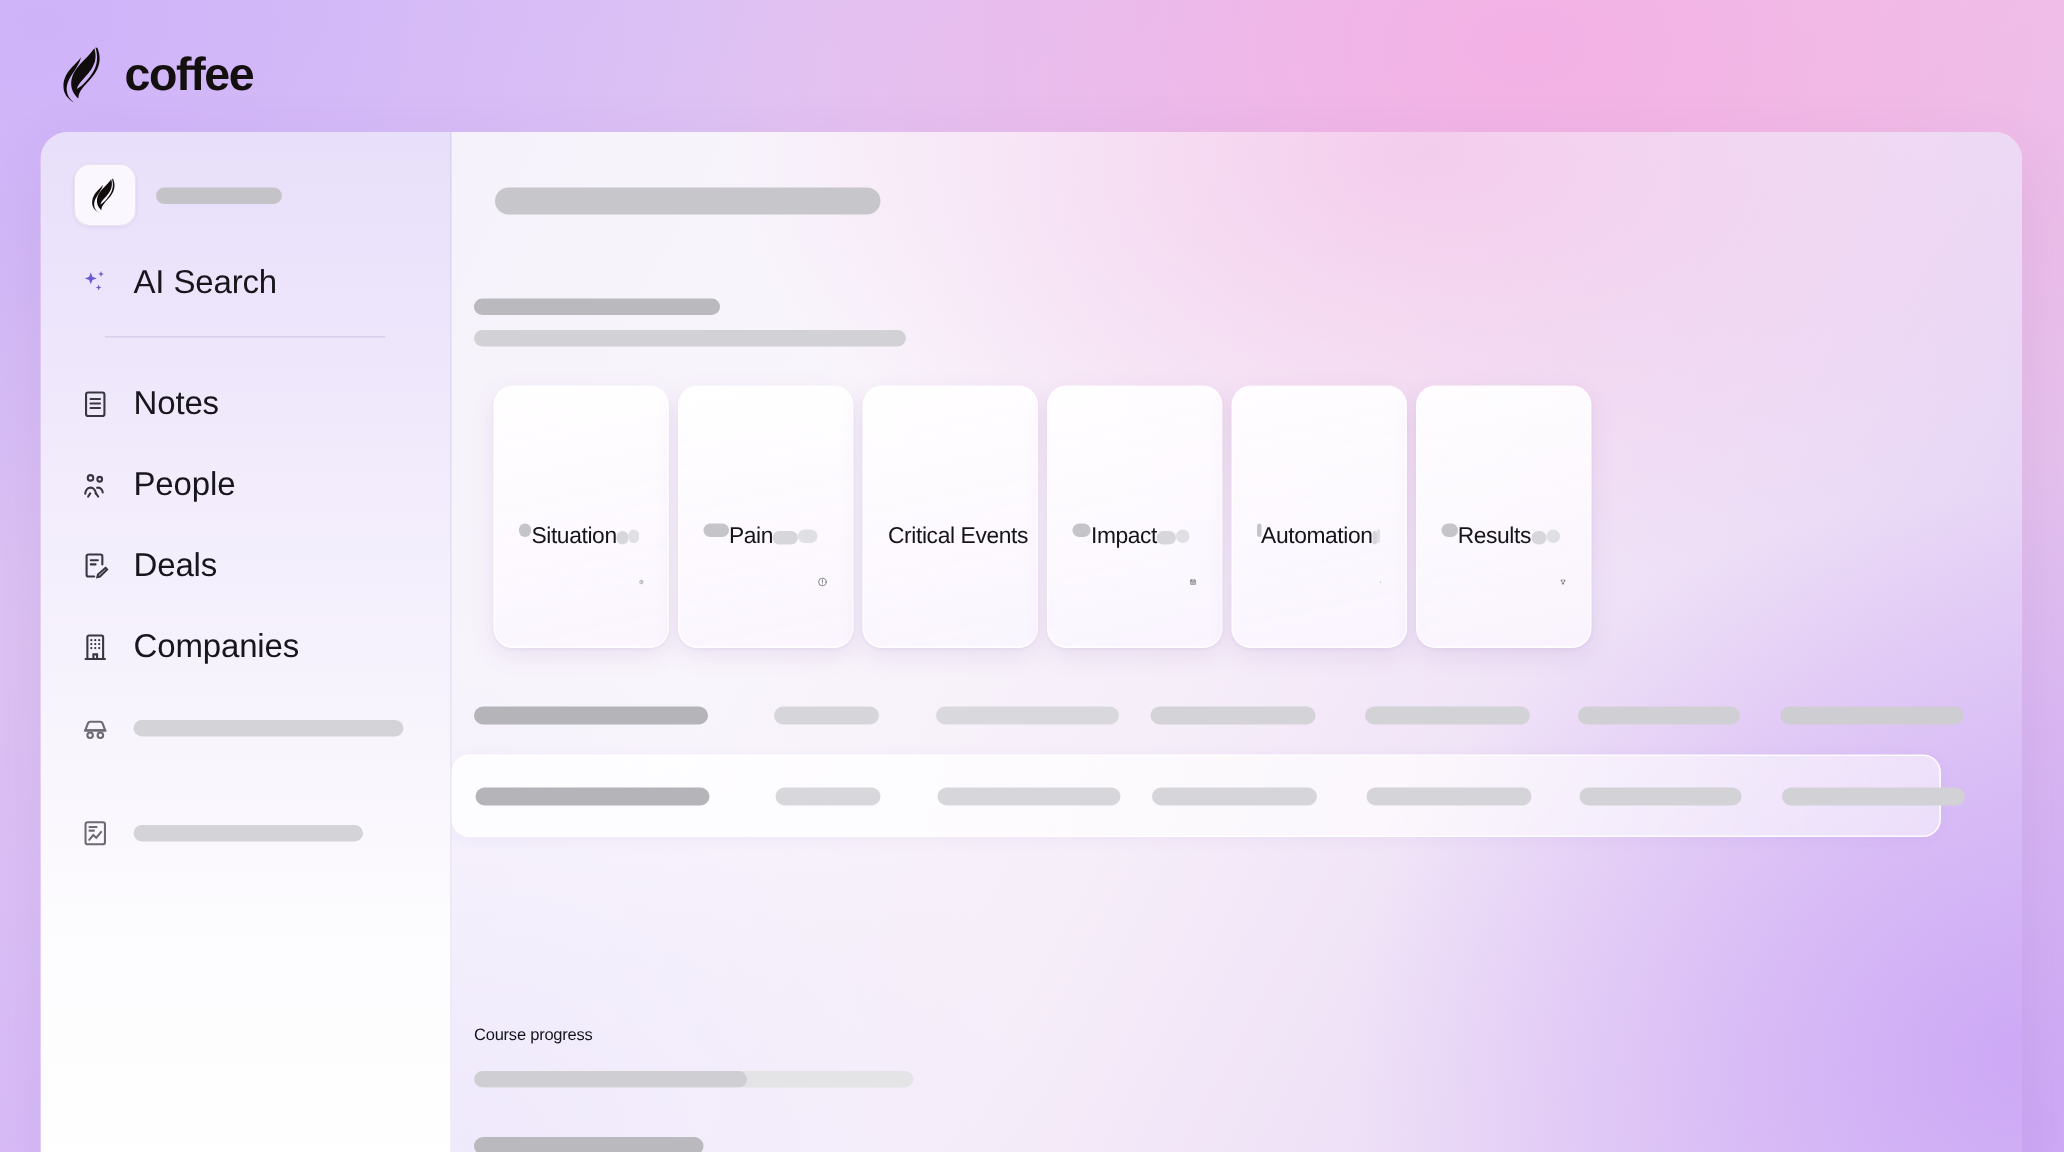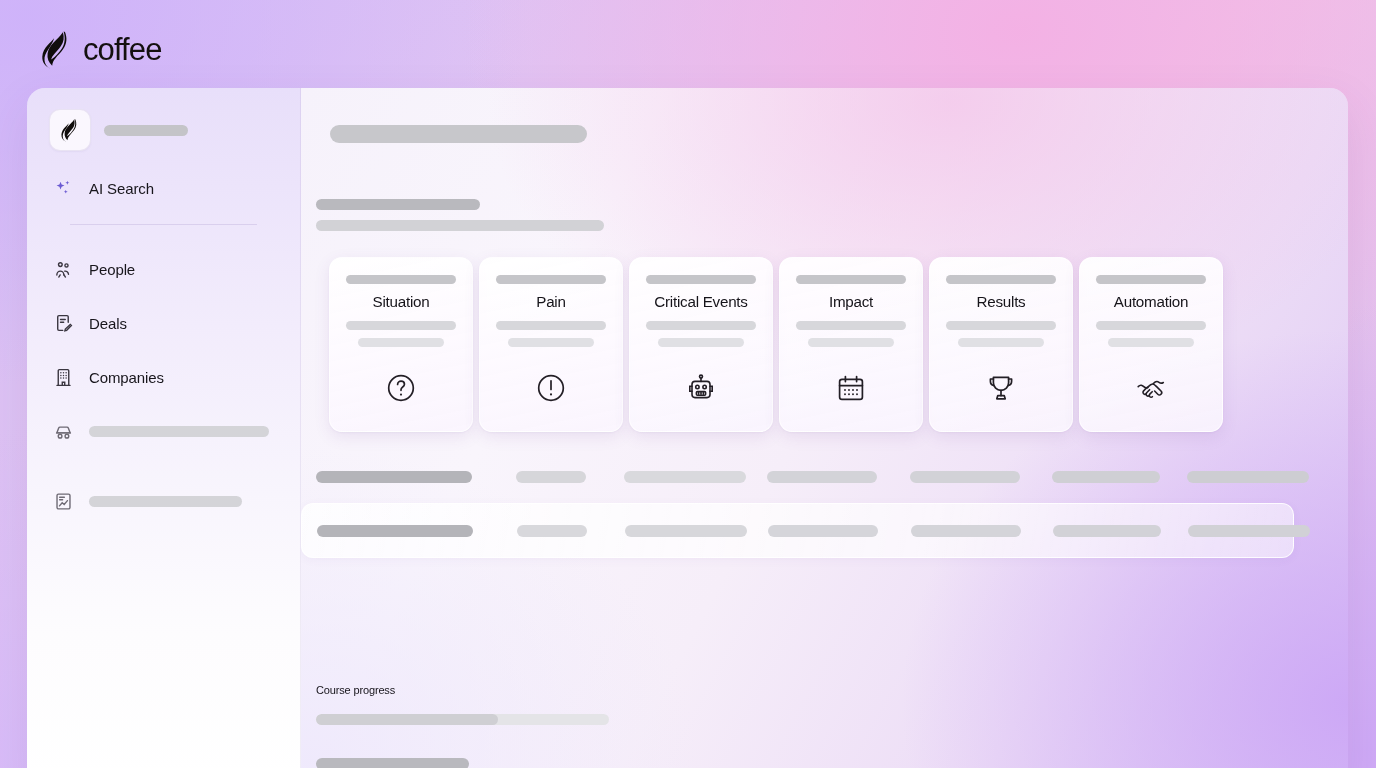--- a/index.html
+++ b/index.html
@@ -25,21 +25,21 @@
   
   .brandbar {
     position: absolute;
     left: 40px; top: 26px;
     height: 48px;
     display: flex; align-items: center; gap: 9px;
   }
   .brand-logo { width: 34px; height: 40px; display: block; }
   .brand-name {
     font-size: 31px;
-    font-weight: 400;
+    font-weight: 700;
     letter-spacing: -0.9px;
     color: #14100f;
   }
 
   
   .app-window {
     position: absolute;
     left: 27px; top: 88px;
     width: 1321px; height: 700px;
     border-radius: 18px 18px 0 0;
@@ -90,21 +90,21 @@
     display: flex; align-items: center; gap: 15px;
     height: 36px;
     padding: 0 5px;
     border-radius: 8px;
     margin-bottom: 18px;
     cursor: pointer;
   }
   .nav-icon { width: 22px; height: 22px; flex: 0 0 22px; display: flex; align-items: center; justify-content: center; }
   .nav-icon svg { width: 21px; height: 21px; display: block; }
   .nav-label {
-    font-size: 15px;
+    font-size: 22px;
     color: #18161c;
     letter-spacing: -0.1px;
     white-space: nowrap;
   }
   .nav-divider {
     height: 1px;
     margin: 6px 23px 26px 23px;
     background: rgba(120,92,170,0.17);
   }
   .nav-skel-wide { height: 11px; width: 180px; background: #d4d4d8; }
@@ -129,28 +129,28 @@
   .hdr-sub2  { position: absolute; left: 15px; top: 132px; height: 11px; width: 288px; background: #d2d2d6; }
 
   
   .card-rail {
     position: absolute;
     left: 28px; top: 169px;
     display: flex;
     gap: 6px;
   }
   .pcard {
-    width: 144px;
+    width: 117px;
     height: 175px;
     border-radius: 13px;
     background: linear-gradient(168deg, rgba(255,255,255,0.93) 0%, rgba(253,250,255,0.90) 55%, rgba(250,245,254,0.88) 100%);
     border: 1px solid rgba(255,255,255,0.75);
     box-shadow: 0 5px 16px rgba(106,62,150,0.10), 0 1px 2px rgba(106,62,150,0.05);
     padding: 17px 16px 0 16px;
-    display: flex; flex-direction: column; align-items: center;
+    display: flex; flex-direction: row; align-items: center;
     cursor: pointer;
   }
   .pcard .bar-top { height: 9px; width: 100%; background: #c5c5c9; border-radius: 999px; }
   .pcard .ptitle {
     margin-top: 9px;
     font-size: 15.2px;
     color: #16141a;
     letter-spacing: -0.25px;
     white-space: nowrap;
     text-align: center;
@@ -227,20 +227,29 @@
             <path fill="#6B5BD2" d="M8.6 4.2l1.25 3.25L13.1 8.7l-3.25 1.25L8.6 13.2 7.35 9.95 4.1 8.7l3.25-1.25z"></path>
             <path fill="#6B5BD2" d="M16.4 3.1l.62 1.62 1.63.63-1.63.62-.62 1.63-.63-1.63-1.62-.62 1.62-.63z"></path>
             <path fill="#6B5BD2" d="M14.6 13.4l.62 1.6 1.6.63-1.6.62-.62 1.6-.63-1.6-1.6-.62 1.6-.63z"></path>
           </svg>
         </span>
         <span class="nav-label">AI Search</span>
       </div>
 
       <div class="nav-divider"></div>
 
+      <div class="nav-item">
+        <span class="nav-icon">
+          <svg viewBox="0 0 24 24" fill="none" stroke="#3a3640" stroke-width="1.6" stroke-linecap="round" aria-hidden="true">
+            <rect x="5" y="3" width="14" height="18" rx="1.6"></rect>
+            <path d="M8.4 8h7.2M8.4 11.4h7.2M8.4 14.8h7.2"></path>
+          </svg>
+        </span>
+        <span class="nav-label">Notes</span>
+      </div>
 
       <div class="nav-item">
         <span class="nav-icon">
           <svg viewBox="0 0 24 24" fill="none" stroke="#3a3640" stroke-width="1.6" stroke-linecap="round" aria-hidden="true">
             <circle cx="8.4" cy="6.4" r="2.1"></circle>
             <circle cx="15.4" cy="7.4" r="1.8"></circle>
             <path d="M4.4 18.4c0-2.6 1.8-4.6 4-4.6s4 2 4 4.6"></path>
             <path d="M13.4 13.9c1.9-.4 4.1 1 4.3 3.6"></path>
             <path d="M6.6 20.6l1.6-2.4M14.2 20.6l-1.6-2.4"></path>
           </svg>
@@ -362,46 +371,46 @@
             <rect x="4.6" y="7.4" width="22.8" height="20" rx="2.4"></rect>
             <path d="M4.6 13.6h22.8"></path>
             <path d="M10.4 4.6v5M21.6 4.6v5"></path>
             <path d="M10 18h0M14 18h0M18 18h0M22 18h0M10 22.2h0M14 22.2h0M18 22.2h0M22 22.2h0" stroke-width="1.9"></path>
           </svg>
         </span>
       </div>
 
       <div class="pcard">
         <span class="bar-top"></span>
-        <span class="ptitle">Results</span>
-        <span class="bar-m1"></span>
-        <span class="bar-m2"></span>
-        <span class="picon">
-          <svg viewBox="0 0 32 32" fill="none" stroke="#231f26" stroke-width="1.7" stroke-linecap="round" stroke-linejoin="round" aria-hidden="true">
-            <path d="M8.4 5.4h15.2v5.4c0 4.2-3.4 7.6-7.6 7.6s-7.6-3.4-7.6-7.6z"></path>
-            <path d="M8.4 7h-3v2.2c0 2.5 1.7 4 3.4 4.3M23.6 7h3v2.2c0 2.5-1.7 4-3.4 4.3"></path>
-            <path d="M16 18.4v5.2"></path>
-            <path d="M11.8 26.8h8.4l-1-3.2h-6.4z"></path>
-          </svg>
-        </span>
-      </div>
-
-      <div class="pcard">
-        <span class="bar-top"></span>
         <span class="ptitle">Automation</span>
         <span class="bar-m1"></span>
         <span class="bar-m2"></span>
         <span class="picon">
           <svg viewBox="0 0 32 32" fill="none" stroke="#231f26" stroke-width="1.6" stroke-linecap="round" stroke-linejoin="round" aria-hidden="true">
             <path d="M3.2 14.6c2.2-2.4 4.1-1.3 5.6.1 1.4 1.3 2.7 2 4.2.7"></path>
             <path d="M18.4 11.6c1.6-1.9 3.6-2.8 5.6-1.3 1.3 1 2.4 1.5 4.3.2"></path>
             <path d="M12.2 15.3l-3.6 3.6c-.8.8-.8 2 0 2.8.8.8 2 .8 2.8 0"></path>
             <path d="M14.6 17.7l-3 3c-.8.8-.8 2 0 2.8.8.8 2 .8 2.8 0"></path>
             <path d="M17.2 19.7l-2.4 2.4c-.7.7-.7 1.9 0 2.6.7.7 1.9.7 2.6 0"></path>
             <path d="M13 14.8c1.4-1.3 3-2.7 4.6-2.8 1.4-.1 2.5 1.1 4 2.6l4.4 4.4c.9.9.9 2.3 0 3.2-.9.9-2.3.9-3.2 0l-3.2-3.2"></path>
+          </svg>
+        </span>
+      </div>
+
+      <div class="pcard">
+        <span class="bar-top"></span>
+        <span class="ptitle">Results</span>
+        <span class="bar-m1"></span>
+        <span class="bar-m2"></span>
+        <span class="picon">
+          <svg viewBox="0 0 32 32" fill="none" stroke="#231f26" stroke-width="1.7" stroke-linecap="round" stroke-linejoin="round" aria-hidden="true">
+            <path d="M8.4 5.4h15.2v5.4c0 4.2-3.4 7.6-7.6 7.6s-7.6-3.4-7.6-7.6z"></path>
+            <path d="M8.4 7h-3v2.2c0 2.5 1.7 4 3.4 4.3M23.6 7h3v2.2c0 2.5-1.7 4-3.4 4.3"></path>
+            <path d="M16 18.4v5.2"></path>
+            <path d="M11.8 26.8h8.4l-1-3.2h-6.4z"></path>
           </svg>
         </span>
       </div>
 
 
     </div>
 
     <div class="tbl-head">
       <div class="cells">
         <span class="skel cell" style="left:0px;width:156px;background:#b4b4b9;"></span>

